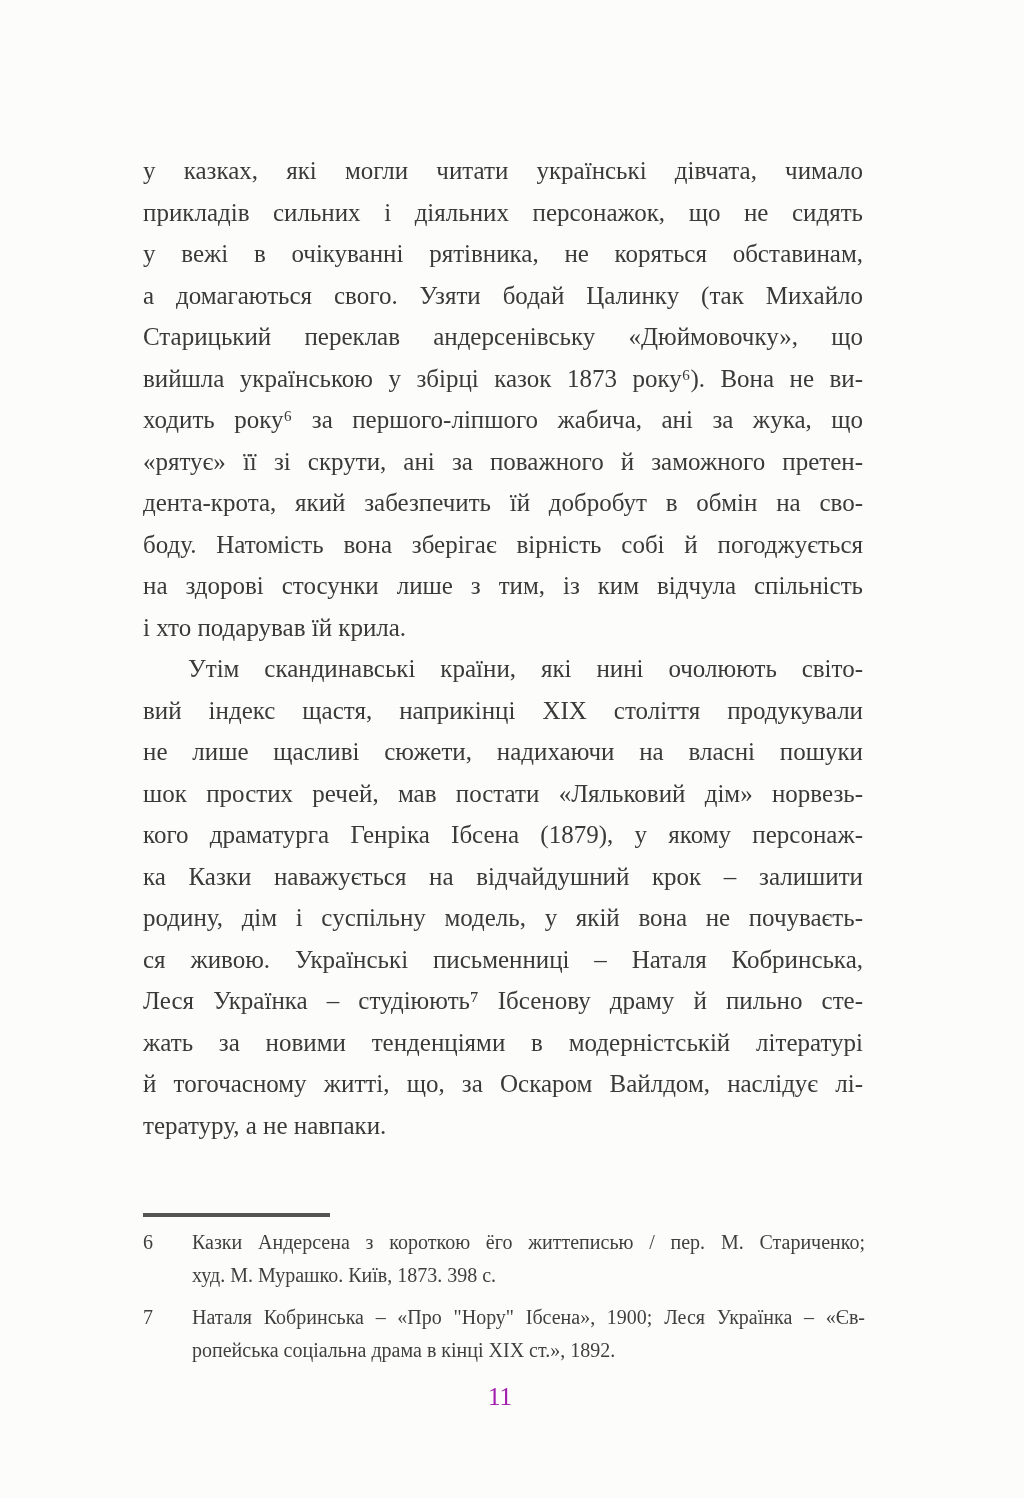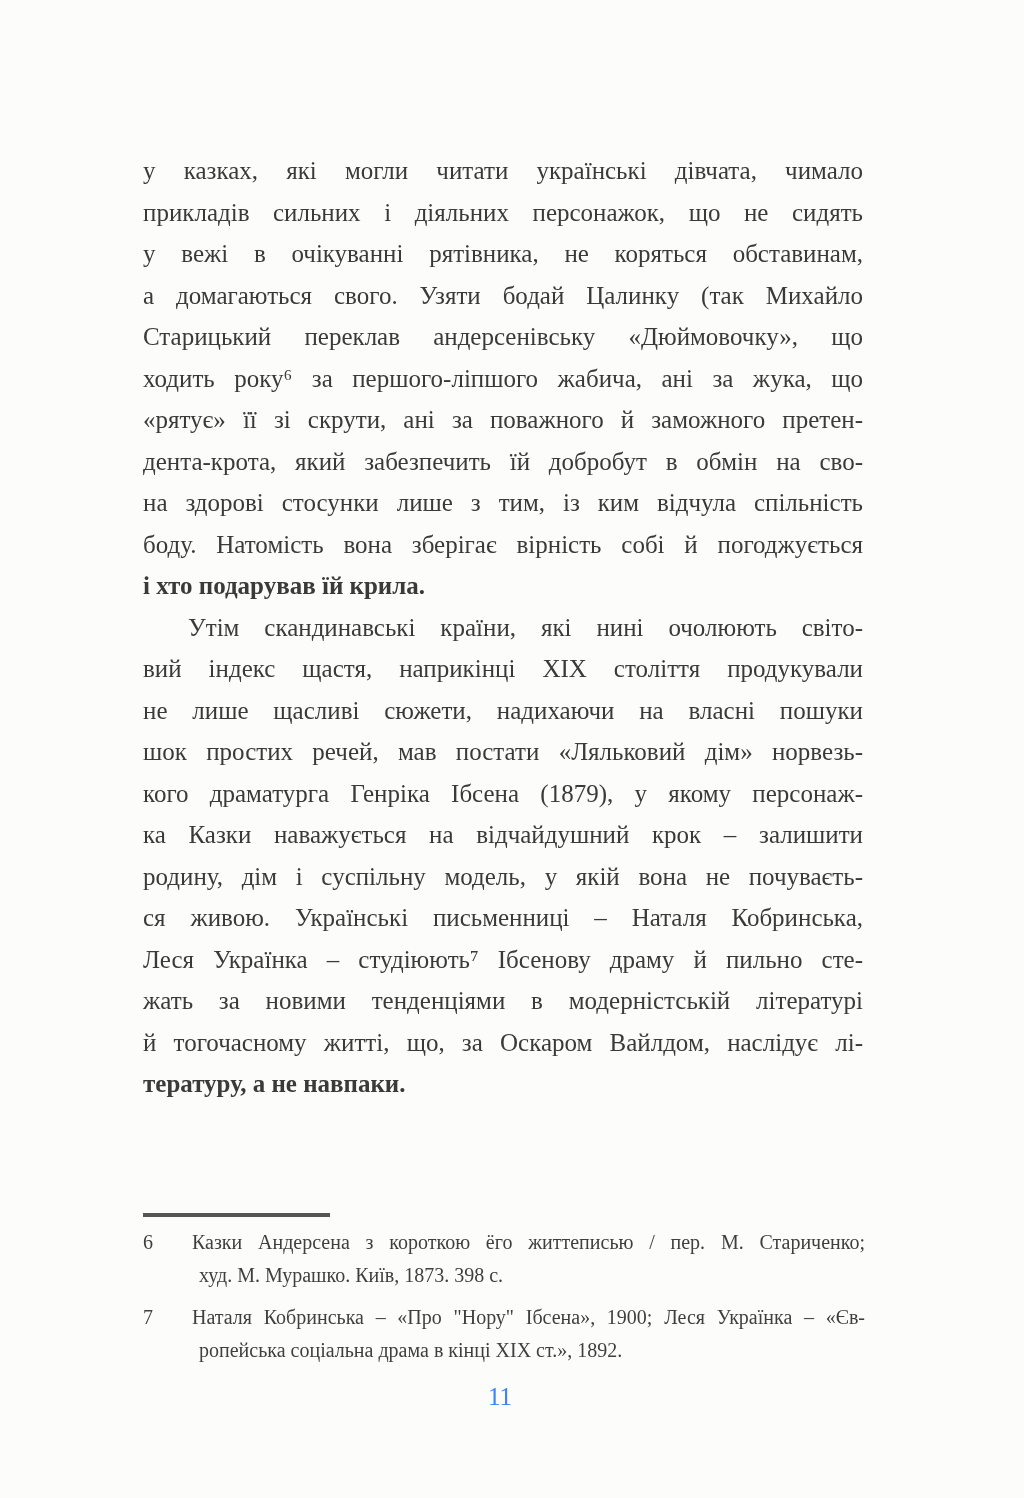--- a/index.html
+++ b/index.html
@@ -30,21 +30,20 @@
   }
   .paragraph { margin: 0; }
   .line {
     text-align: justify;
     text-align-last: justify;
     white-space: normal;
   }
   .line.para-end {
     text-align: left;
     text-align-last: left;
-    font-weight: bold;
   }
   .line.indented {
     padding-left: 45px;
   }
   .fn-divider {
     position: absolute;
     left: 143px;
     top: 1213px;
     width: 187px;
     height: 4px;
@@ -69,48 +68,48 @@
   }
   .fn-lines { flex: 1; }
   .fn-line {
     text-align: justify;
     text-align-last: justify;
     font-family: Liberation Serif, serif;
   }
   .fn-line.fn-end {
     text-align: left;
     text-align-last: left;
-    margin-left: 7px;
   }
   .page-number {
     position: absolute;
     left: 0;
     top: 1383px;
     width: 1000px;
     text-align: center;
     font-size: 25px;
-    color: #3b82f6;
+    color: #a21caf;
   }
 </style>
 </head>
 <body>
 
 <main class="page">
   <section class="body-text" id="bodyText">
       <div class="paragraph">
         <div class="line">у казках, які могли читати українські дівчата, чимало</div>
         <div class="line">прикладів сильних і діяльних персонажок, що не сидять</div>
         <div class="line">у вежі в очікуванні рятівника, не коряться обставинам,</div>
         <div class="line">а домагаються свого. Узяти бодай Цалинку (так Михайло</div>
         <div class="line">Старицький переклав андерсенівську «Дюймовочку», що</div>
+        <div class="line">вийшла українською у збірці казок 1873 року⁶). Вона не ви-</div>
         <div class="line">ходить року⁶ за першого-ліпшого жабича, ані за жука, що</div>
         <div class="line">«рятує» її зі скрути, ані за поважного й заможного претен-</div>
         <div class="line">дента-крота, який забезпечить їй добробут в обмін на сво-</div>
+        <div class="line">боду. Натомість вона зберігає вірність собі й погоджується</div>
         <div class="line">на здорові стосунки лише з тим, із ким відчула спільність</div>
-        <div class="line">боду. Натомість вона зберігає вірність собі й погоджується</div>
         <div class="line para-end">і хто подарував їй крила.</div>
       </div>
       <div class="paragraph">
         <div class="line indented">Утім скандинавські країни, які нині очолюють світо-</div>
         <div class="line">вий індекс щастя, наприкінці XIX століття продукували</div>
         <div class="line">не лише щасливі сюжети, надихаючи на власні пошуки</div>
         <div class="line">шок простих речей, мав постати «Ляльковий дім» норвезь-</div>
         <div class="line">кого драматурга Генріка Ібсена (1879), у якому персонаж-</div>
         <div class="line">ка Казки наважується на відчайдушний крок – залишити</div>
         <div class="line">родину, дім і суспільну модель, у якій вона не почуваєть-</div>

